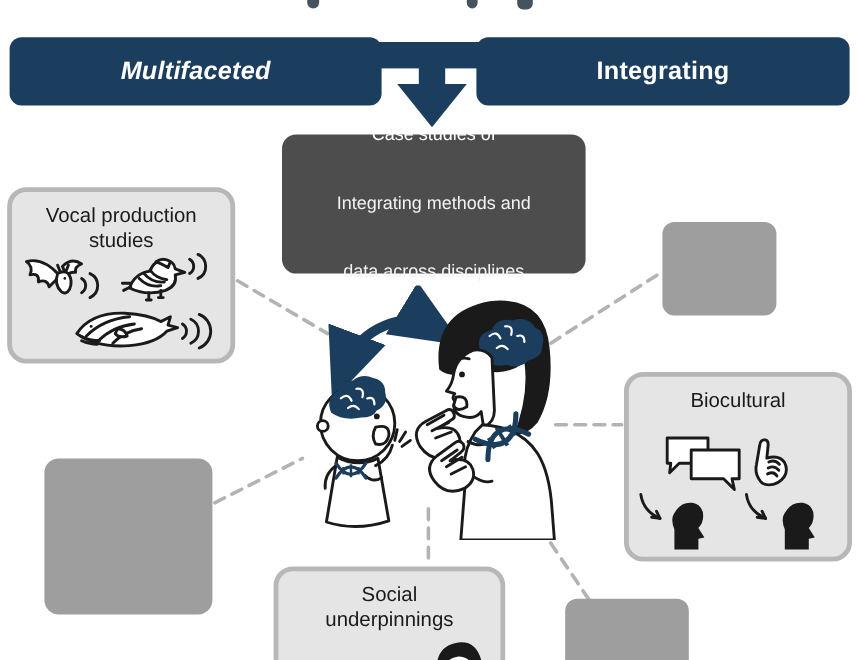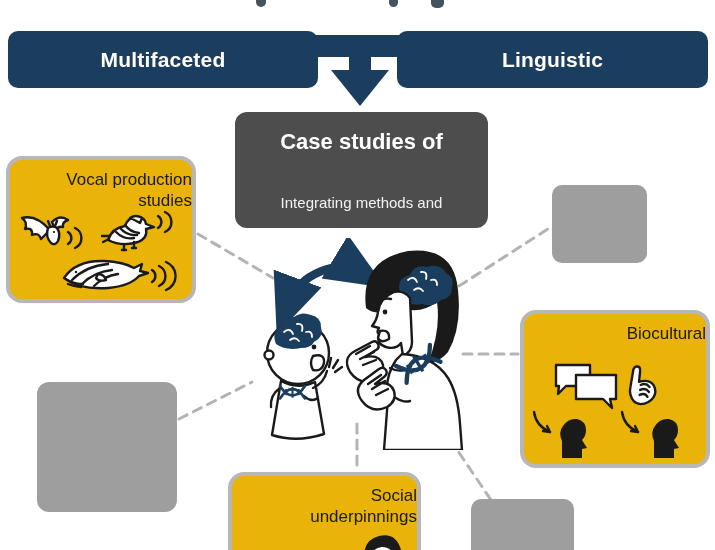--- a/index.html
+++ b/index.html
@@ -14,25 +14,25 @@
   .stem{position:absolute;left:349px;top:50px;width:22px;height:24px;background:#1c3e5e;z-index:2;}
   .arrowhead{position:absolute;left:331px;top:70px;width:0;height:0;z-index:2;
              border-left:29px solid transparent;border-right:29px solid transparent;
              border-top:36px solid #1c3e5e;}
   
   .frag{position:absolute;top:0;background:#45535f;border-radius:0 0 5px 5px;z-index:1;}
   
   .dark-box{position:absolute;left:235px;top:112px;width:253px;height:116px;background:#4d4d4d;
             border-radius:12px;z-index:3;display:flex;flex-direction:column;align-items:center;
             justify-content:center;text-align:center;color:#fff;line-height:1.32;}
-  .dark-box .t{font-weight:bold;font-size:22px;}
+  .dark-box .t{font-weight:normal;font-size:15px;}
   .dark-box .s{font-size:15px;color:#f2f2f2;margin-top:37px;}
   
-  .node{position:absolute;background:#eab308;border:4px solid #b7b7b7;border-radius:16px;z-index:3;
-        text-align:right;}
+  .node{position:absolute;background:#e5e5e5;border:4px solid #b7b7b7;border-radius:16px;z-index:3;
+        text-align:center;}
   .node .label{font-size:17px;line-height:1.25;padding-top:9px;}
   
   .ph{position:absolute;background:#9e9e9e;border-radius:12px;z-index:2;}
   
   #connectors{position:absolute;left:0;top:0;z-index:1;}
   .dash{stroke:#b3b3b3;stroke-width:3;stroke-dasharray:9 7;fill:none;stroke-linecap:round;}
   
   #center-illo{position:absolute;left:250px;top:238px;z-index:2;}
   .ink{stroke:#1a1a1a;fill:none;stroke-width:2.4;stroke-linecap:round;stroke-linejoin:round;}
   .inkfill{stroke:#1a1a1a;fill:#fff;stroke-width:2.4;stroke-linecap:round;stroke-linejoin:round;}
@@ -50,33 +50,34 @@
 
   <svg id="connectors" width="715" height="550">
     <line class="dash" x1="198" y1="234" x2="273" y2="278"></line>
     <line class="dash" x1="459" y1="286" x2="551" y2="227"></line>
     <line class="dash" x1="463" y1="354" x2="518" y2="354"></line>
     <line class="dash" x1="179" y1="419" x2="252" y2="382"></line>
     <line class="dash" x1="357" y1="424" x2="357" y2="470"></line>
     <line class="dash" x1="441" y1="426" x2="491" y2="500"></line>
   </svg>
 
-  <div class="hdr-box" style="left:8px;width:310px;">
+  <div class="hdr-box" style="left:8px;width:310px;font-style:italic;">
     <span>Multifaceted</span>
   </div>
   <div class="hdr-box" style="left:397px;width:311px;">
-    <span>Linguistic</span>
+    <span>Integrating</span>
   </div>
   <div class="bridge"></div>
   <div class="stem"></div>
   <div class="arrowhead"></div>
 
   <div class="dark-box">
     <div class="t">Case studies of</div>
     <div class="s">Integrating methods and</div>
+    <div class="s">data across disciplines</div>
   </div>
 
   <div class="ph" style="left:552px;top:185px;width:95px;height:78px;border-radius:10px;"></div>
   <div class="ph" style="left:37px;top:382px;width:140px;height:130px;"></div>
   <div class="ph" style="left:471px;top:499px;width:103px;height:70px;border-radius:10px;"></div>
 
   <div class="node" style="left:6px;top:156px;width:182px;height:139px;">
     <div class="label">
       <div>Vocal production</div>
       <div>studies</div>

